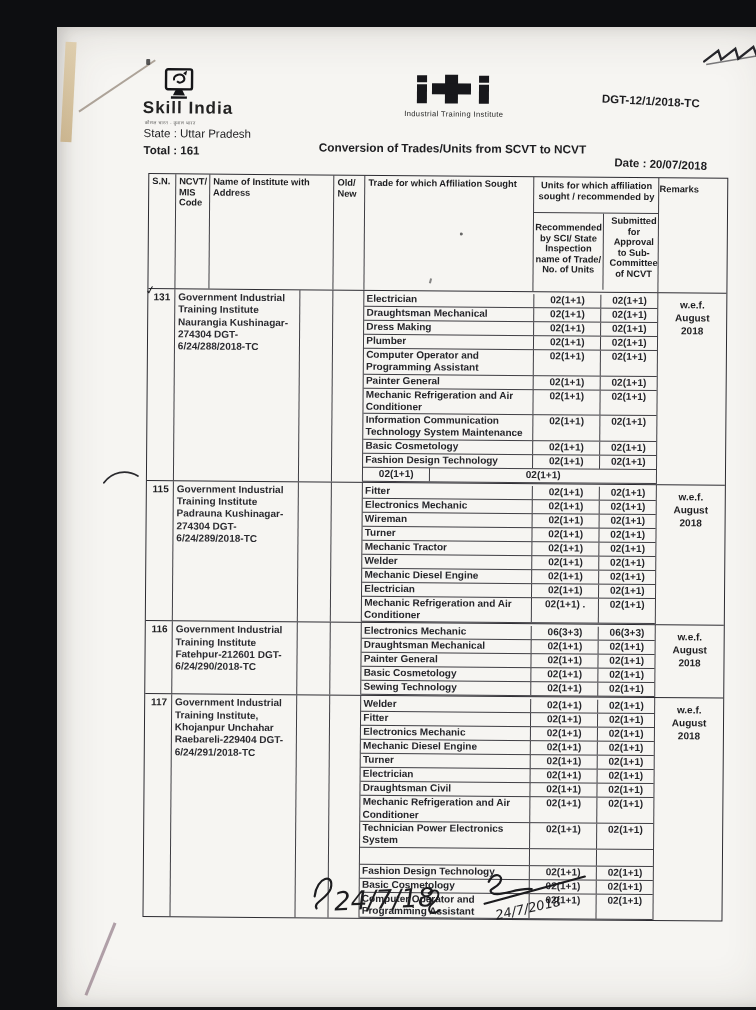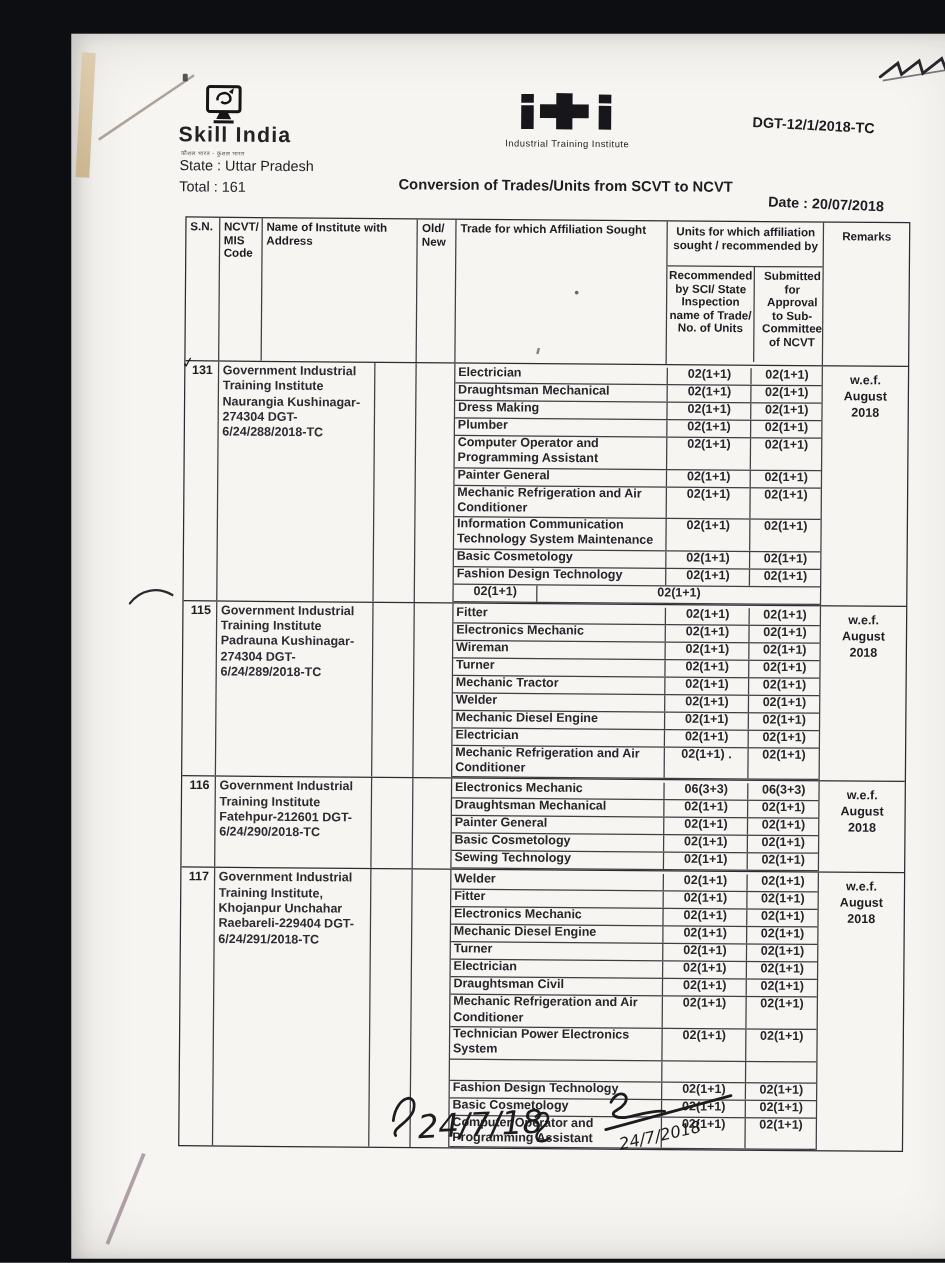--- a/index.html
+++ b/index.html
@@ -6,40 +6,40 @@
   body{font-family:"Liberation Sans", sans-serif;color:#1d1d20;}
   #page{position:absolute;left:26px;top:27px;width:719px;height:980px;background:#f6f5f2;
         overflow:hidden;box-shadow:inset 0 0 50px rgba(70,58,42,.16), inset 6px 0 14px rgba(0,0,0,.12);margin-left:31px;}
   #content{position:absolute;inset:0;transform:rotate(.45deg);transform-origin:80px 60px;}
   .abs{position:absolute;}
 
   
   .brand-name{left:86px;top:71px;font-size:17px;font-weight:bold;letter-spacing:1px;color:#222;}
   .brand-tagline{left:88px;top:92px;font-size:4.5px;letter-spacing:.4px;color:#3a3a3a;opacity:.85;}
   .state-line{left:87px;top:100px;font-size:11.5px;font-weight:normal;}
-  .total-line{left:87px;top:117px;font-size:11.5px;font-weight:normal;}
+  .total-line{left:87px;top:117px;font-size:11.5px;font-weight:bold;}
   .doc-title{left:238px;top:112px;width:316px;text-align:center;font-size:11.8px;font-weight:bold;}
   .ref-no{left:545px;top:64px;font-size:11.5px;font-weight:bold;transform:rotate(2.5deg);}
   .doc-date{left:558px;top:127px;font-size:11.5px;font-weight:bold;transform:rotate(2deg);}
   .iti-wrap{left:330px;top:45px;width:134px;text-align:center;}
   .iti-name{font-size:7.5px;letter-spacing:.4px;color:#222;margin-top:1px;}
 
   
   #sheet{left:92px;top:146px;width:580px;border:1.8px solid #2c2b31;box-sizing:border-box;background:transparent;}
   .cell{box-sizing:border-box;border-right:1.3px solid rgba(30,29,36,.85);}
   .thead{display:flex;height:114px;border-bottom:1.6px solid #2c2b31;font-size:9.3px;font-weight:bold;line-height:10.6px;}
   .hc{padding:2px 3px;}
   .c-sn{width:27px;}  .c-name{width:125px;} .c-code{width:34px;} .c-old{width:31px;}
   .c-tradeh{width:170px;} .c-units{width:125px;box-sizing:border-box;border-right:1.3px solid rgba(30,29,36,.85);}
   .c-remarks{width:68px;border-right:none;}
   .units-top{height:36px;border-bottom:1.3px solid rgba(30,29,36,.85);text-align:center;padding:3px 2px;box-sizing:border-box;}
   .units-sub{display:flex;height:76px;text-align:center;}
-  .u-rec{width:86px;box-sizing:border-box;border-right:1.3px solid rgba(30,29,36,.85);padding:2px 1px;}
+  .u-rec{width:86px;box-sizing:border-box;border-right:1.3px solid rgba(30,29,36,.85);padding:9px 1px;}
   .u-sub{flex:1;padding:2px 6px;}
-  .remarks-h{text-align:center;padding-top:6px;}
+  .remarks-h{text-align:left;padding-top:6px;}
 
   .trow{display:flex;border-bottom:1.5px solid #2c2b31;font-size:10px;line-height:12.3px;}
   .trow:last-child{border-bottom:none;}
   .c-sn-d{width:27px;position:relative;text-align:right;padding:2px 4px 0 0;font-weight:bold;}
   .check{position:absolute;left:-3px;top:-5px;font-size:12px;transform:rotate(-8deg);font-weight:normal;}
   .c-name-d{width:125px;padding:2px 3px;font-weight:bold;color:#2b2b30;}
   .c-code-d{width:34px;} .c-old-d{width:31px;}
   .c-trades{width:295px;padding-top:2px;}
   .c-rem-d{width:68px;border-right:none;text-align:center;font-weight:bold;padding:5px 6px 0 6px;line-height:13px;}
   .trade-row{display:flex;border-bottom:1.2px solid rgba(30,29,36,.85);min-height:13px;font-weight:bold;color:#25252a;}

